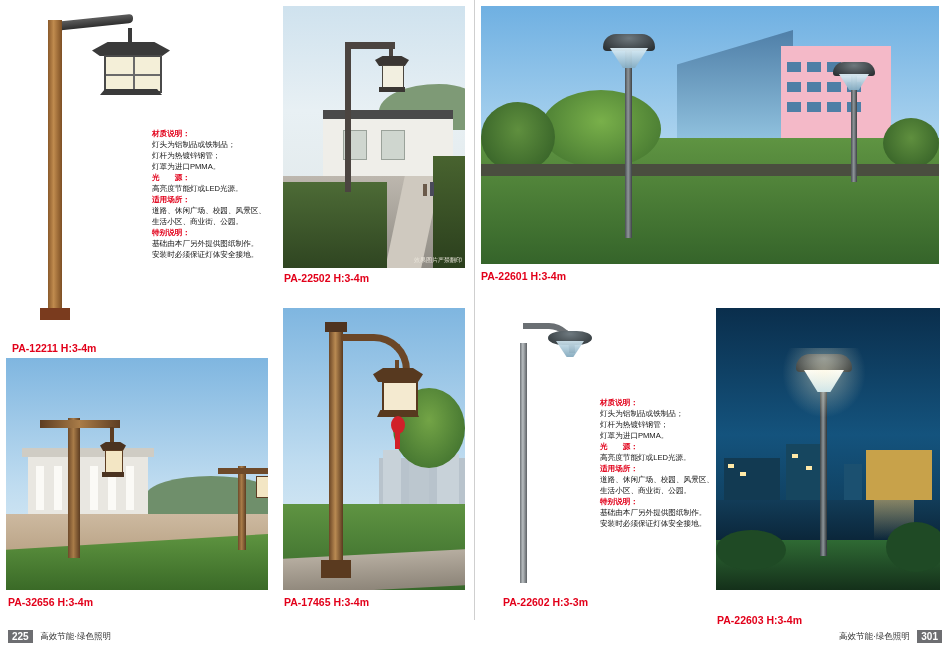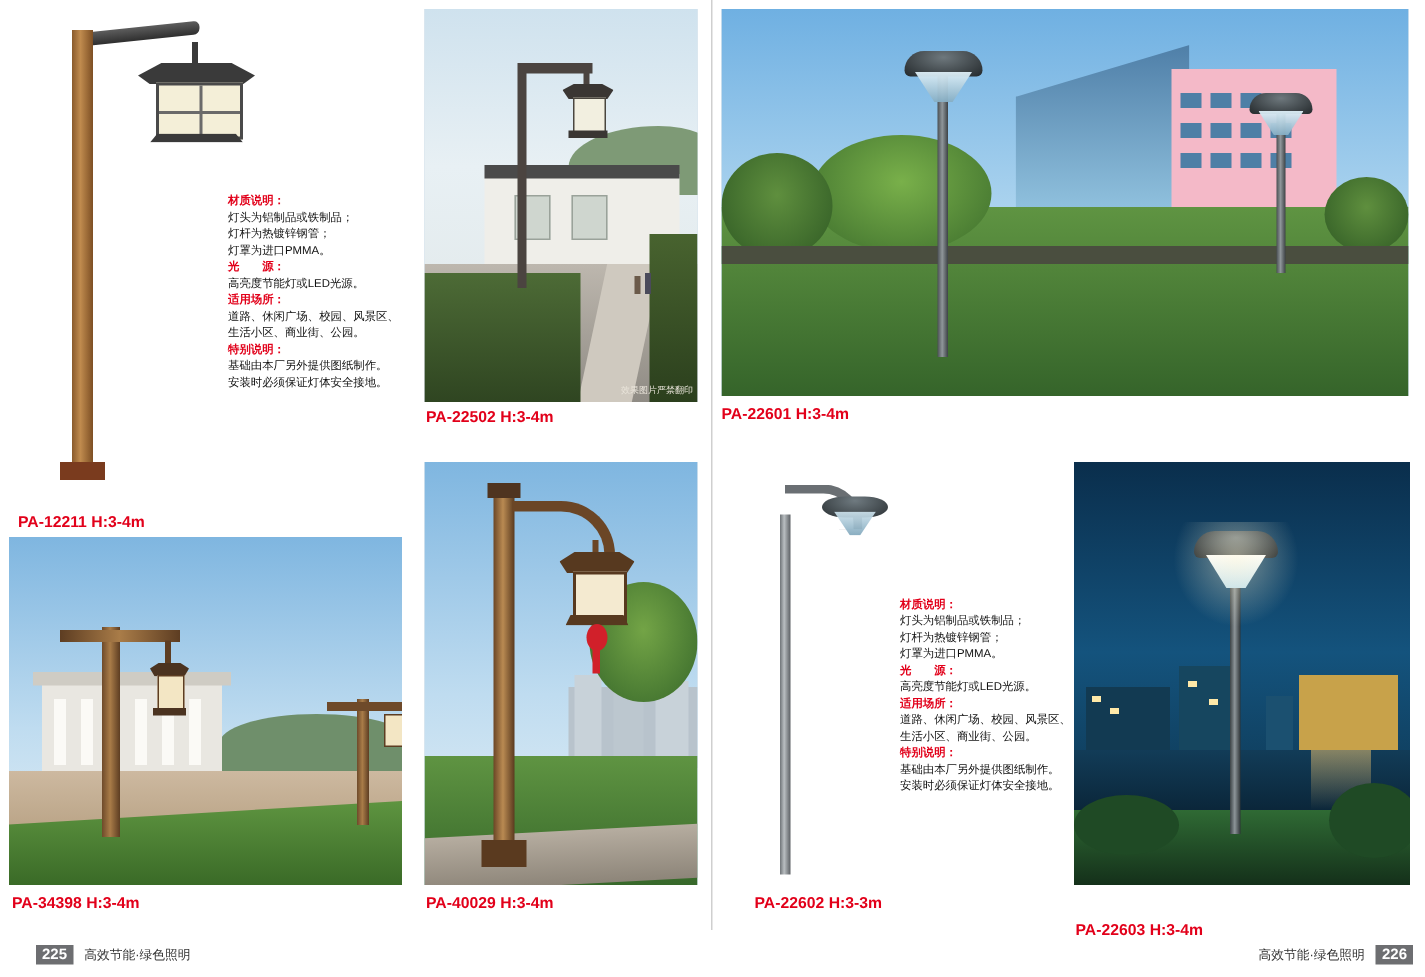--- a/index.html
+++ b/index.html
@@ -37,21 +37,21 @@
 
   
   .footer-left,.footer-right{
     position:absolute;bottom:8px;font-size:9px;color:#222;
   }
   .pgnum{
     display:inline-block;background:#6d6e71;color:#fff;
     font-size:10px;font-weight:bold;padding:1px 4px;vertical-align:middle;
   }
   .ftext{display:inline-block;vertical-align:middle;margin:0 5px;font-size:8.5px;color:#333;}
-  .footer-left{left:24px;}
+  .footer-left{left:8px;}
   .footer-right{right:8px;}
 
   
   
   .p1{position:absolute;left:10px;top:8px;width:180px;height:330px;background:#fff;}
   .p1 .pole{position:absolute;left:38px;top:12px;width:14px;height:290px;
      background:linear-gradient(90deg,#8a5a2b,#c08b4e 40%,#7d4f24);}
   .p1 .base{position:absolute;left:30px;top:300px;width:30px;height:12px;background:#7a3b1e;}
   .p1 .arm{position:absolute;left:45px;top:14px;width:78px;height:9px;
      background:linear-gradient(180deg,#5d5d5d,#2e2e2e);border-radius:4px;
@@ -211,21 +211,21 @@
     <div style="position:absolute;left:34px;top:62px;width:80px;height:8px;background:linear-gradient(90deg,#5d3d22,#a97c48,#5d3d22);"></div>
     <div style="position:absolute;left:104px;top:69px;width:4px;height:16px;background:#5d3d22;"></div>
     <div style="position:absolute;left:94px;top:84px;width:26px;height:9px;background:#4b3320;clip-path:polygon(12% 100%,0 40%,22% 0,78% 0,100% 40%,88% 100%);"></div>
     <div style="position:absolute;left:99px;top:92px;width:16px;height:22px;background:#f3e6c4;border:1.5px solid #5d3d22;"></div>
     <div style="position:absolute;left:96px;top:114px;width:22px;height:5px;background:#4b3320;"></div>
 
     <div style="position:absolute;left:232px;top:108px;width:8px;height:84px;background:linear-gradient(90deg,#6e4a2a,#a97c48 45%,#5d3d22);"></div>
     <div style="position:absolute;left:212px;top:110px;width:54px;height:6px;background:#6e4a2a;"></div>
     <div style="position:absolute;left:250px;top:118px;width:16px;height:20px;background:#f3e6c4;border:1.5px solid #5d3d22;"></div>
   </div>
-  <div class="cap" style="left:8px;top:596px;">PA-34398 H:3-4m</div>
+  <div class="cap" style="left:8px;top:596px;">PA-32656 H:3-4m</div>
 
   <div class="photo" style="left:283px;top:308px;width:182px;height:282px;">
     <div class="sky ph-sky"></div>
 
     <div style="position:absolute;left:96px;top:150px;width:86px;height:54px;background:#b8c3cc;"></div>
     <div style="position:absolute;left:100px;top:142px;width:18px;height:62px;background:#c8d2d9;"></div>
     <div style="position:absolute;left:126px;top:136px;width:20px;height:68px;background:#bcc7cf;"></div>
     <div style="position:absolute;left:154px;top:146px;width:22px;height:58px;background:#c8d2d9;"></div>
 
     <div style="position:absolute;left:0;top:196px;width:182px;height:86px;background:linear-gradient(180deg,#5f9442,#37682a);"></div>
@@ -238,21 +238,21 @@
     <div style="position:absolute;left:58px;top:26px;width:62px;height:30px;border-top:7px solid #6b4626;border-right:7px solid #6b4626;border-top-right-radius:36px;"></div>
     <div style="position:absolute;left:112px;top:52px;width:4px;height:10px;background:#6b4626;"></div>
     <div style="position:absolute;left:90px;top:60px;width:50px;height:14px;background:#57391f;clip-path:polygon(10% 100%,0 45%,20% 0,80% 0,100% 45%,90% 100%);"></div>
     <div style="position:absolute;left:99px;top:73px;width:32px;height:30px;background:#f4ead0;border:2px solid #57391f;"></div>
     <div style="position:absolute;left:94px;top:102px;width:42px;height:7px;background:#57391f;clip-path:polygon(8% 0,92% 0,100% 100%,0 100%);"></div>
     <div style="position:absolute;left:108px;top:108px;width:14px;height:18px;background:#d1202a;border-radius:50%;"></div>
     <div style="position:absolute;left:112px;top:125px;width:5px;height:16px;background:#d1202a;"></div>
 
     <div style="position:absolute;left:38px;top:252px;width:30px;height:18px;background:#5a3a1f;"></div>
   </div>
-  <div class="cap" style="left:284px;top:596px;">PA-40029 H:3-4m</div>
+  <div class="cap" style="left:284px;top:596px;">PA-17465 H:3-4m</div>
 
   <div class="p6">
     <div class="arm"></div>
     <div class="pole"></div>
     <div class="head"></div>
     <div class="glass"></div>
   </div>
 
   <div class="specnote" style="left:600px;top:397px;">
     <div class="red">材质说明：</div>
@@ -297,16 +297,16 @@
     <div style="position:absolute;left:170px;top:214px;width:60px;height:50px;background:#1f4a25;border-radius:50%;"></div>
   </div>
   <div class="cap" style="left:717px;top:614px;">PA-22603 H:3-4m</div>
 
   <div class="footer-left">
     <span class="pgnum">225</span>
     <span class="ftext">高效节能·绿色照明</span>
   </div>
   <div class="footer-right">
     <span class="ftext">高效节能·绿色照明</span>
-    <span class="pgnum">226</span>
+    <span class="pgnum">301</span>
   </div>
 
 </div>
 
 </body></html>

